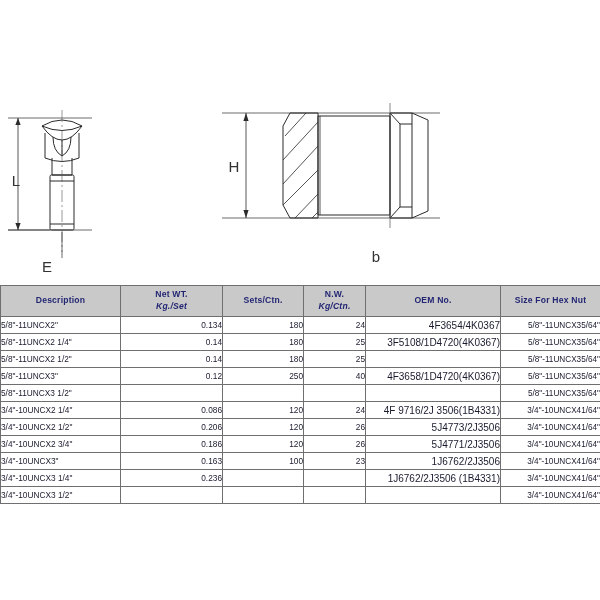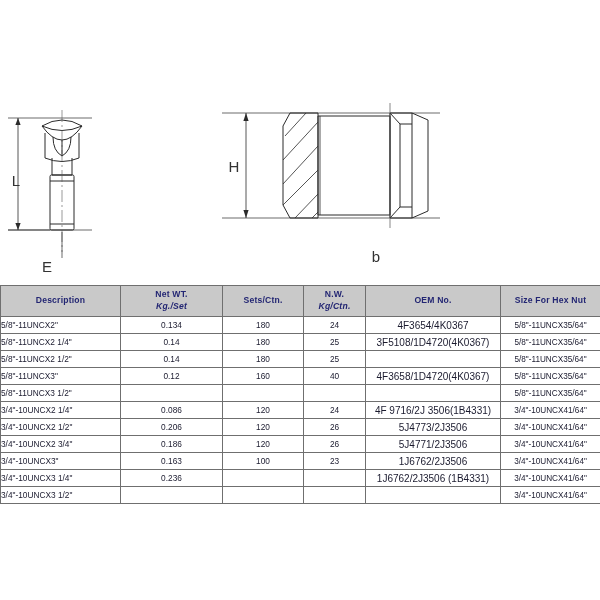--- a/index.html
+++ b/index.html
@@ -71,21 +71,21 @@
     white-space: nowrap;
     overflow: hidden;
   }
   td.c-desc {
     text-align: left;
     padding-left: 4px;
   }
   td.c-num,
   td.c-oem,
   td.c-size {
-    text-align: center;
+    text-align: right;
   }
   td.c-size { font-size: 8.2px; }
   td.c-oem  { font-size: 10px; }
 
   
   col.w-desc { width: 120px; }
   col.w-wt   { width: 102px; }
   col.w-sets { width: 81px; }
   col.w-nw   { width: 62px; }
   col.w-oem  { width: 135px; }
@@ -219,21 +219,21 @@
           <td class="c-desc">5/8"-11UNCX2 1/2"</td>
           <td class="c-num">0.14</td>
           <td class="c-num">180</td>
           <td class="c-num">25</td>
           <td class="c-oem"></td>
           <td class="c-size">5/8"-11UNCX35/64"</td>
         </tr>
         <tr>
           <td class="c-desc">5/8"-11UNCX3"</td>
           <td class="c-num">0.12</td>
-          <td class="c-num">160</td>
+          <td class="c-num">250</td>
           <td class="c-num">40</td>
           <td class="c-oem">4F3658/1D4720(4K0367)</td>
           <td class="c-size">5/8"-11UNCX35/64"</td>
         </tr>
         <tr>
           <td class="c-desc">5/8"-11UNCX3 1/2"</td>
           <td class="c-num"></td>
           <td class="c-num"></td>
           <td class="c-num"></td>
           <td class="c-oem"></td>

